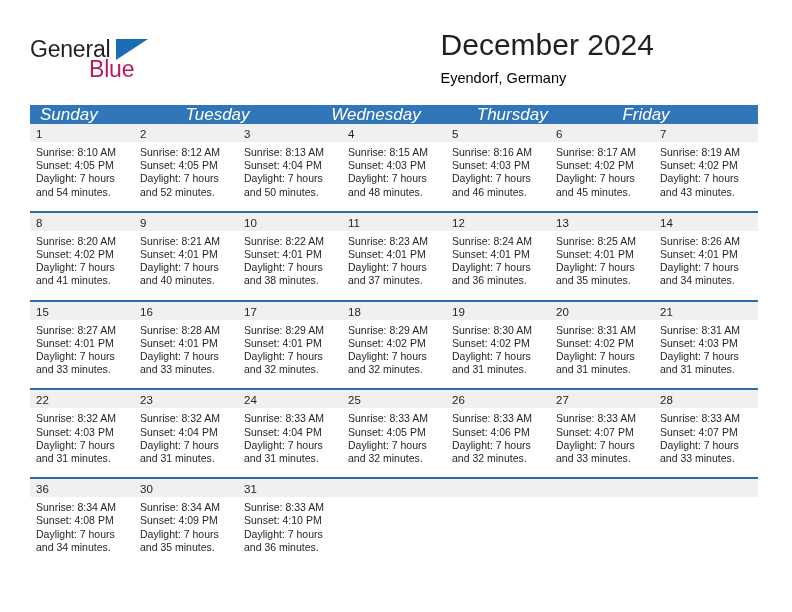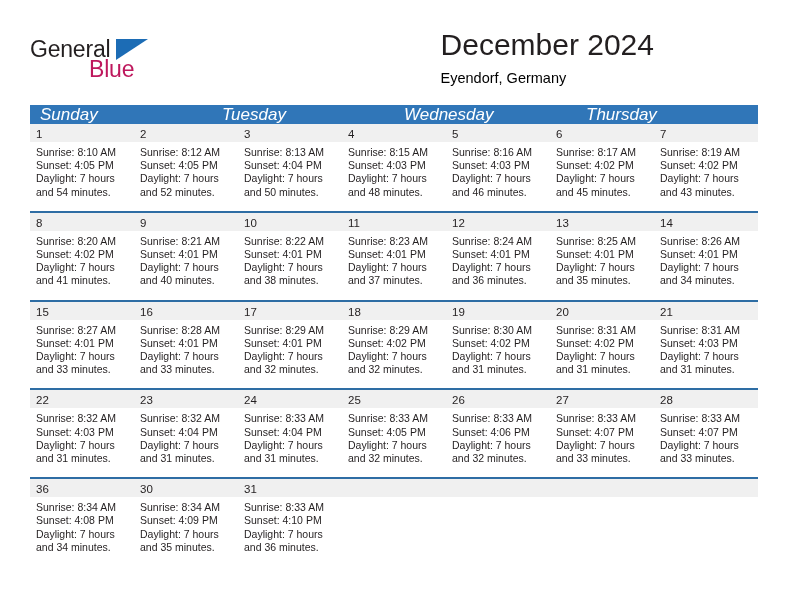--- a/index.html
+++ b/index.html
@@ -175,20 +175,21 @@
 
   </div>
 
   <div class="calendar">
 
     <div class="grid-row dow-row">
       <div class="dow-cell">Sunday</div>
       <div class="dow-cell">Tuesday</div>
       <div class="dow-cell">Wednesday</div>
       <div class="dow-cell">Thursday</div>
+      <div class="dow-cell">Friday</div>
     </div>
 
     <div class="week-row">
       <div class="week-cells">
         <div class="day-cell">
           <div class="daynum-band"><span class="daynum">1</span></div>
           <div class="day-lines">
             <div class="day-line">Sunrise: 8:10 AM</div>
             <div class="day-line">Sunset: 4:05 PM</div>
             <div class="day-line">Daylight: 7 hours</div>

